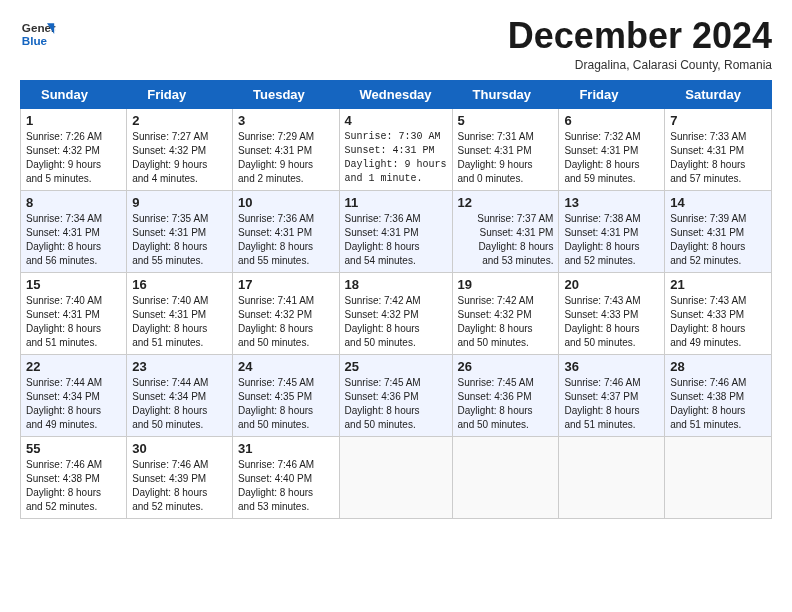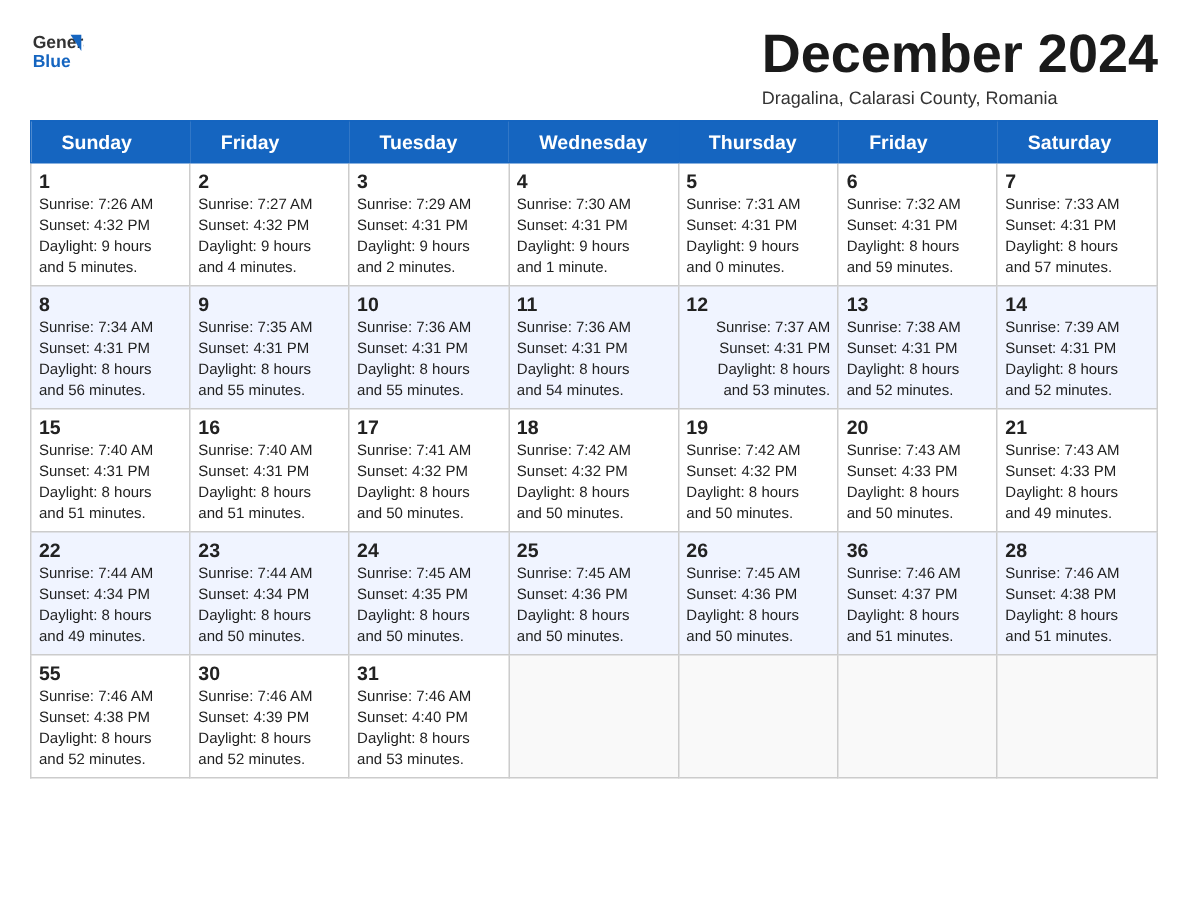--- a/index.html
+++ b/index.html
@@ -19,21 +19,21 @@
     .logo {
       display: flex;
       align-items: center;
       gap: 4px;
     }
     .logo-icon {
       width: 36px;
       height: 36px;
     }
     .title-section {
-      text-align: left;
+      text-align: right;
     }
     .month-title {
       font-size: 36px;
       font-weight: bold;
       color: #1a1a1a;
       line-height: 1.1;
     }
     .location-title {
       font-size: 12px;
       color: #333;
@@ -131,21 +131,21 @@
         </td>
         <td>
           <span class="day-num">3</span>
           <div class="day-info" style="white-space: pre-line;">Sunrise: 7:29 AM
 Sunset: 4:31 PM
 Daylight: 9 hours
 and 2 minutes.</div>
         </td>
         <td>
           <span class="day-num">4</span>
-          <div class="day-info" style="white-space: pre-line;">Sunrise: 7:30 AM
+          <div class="day-info" style="white-space: pre-line; font-family: Liberation Mono, monospace;">Sunrise: 7:30 AM
 Sunset: 4:31 PM
 Daylight: 9 hours
 and 1 minute.</div>
         </td>
         <td>
           <span class="day-num">5</span>
           <div class="day-info" style="white-space: pre-line;">Sunrise: 7:31 AM
 Sunset: 4:31 PM
 Daylight: 9 hours
 and 0 minutes.</div>

